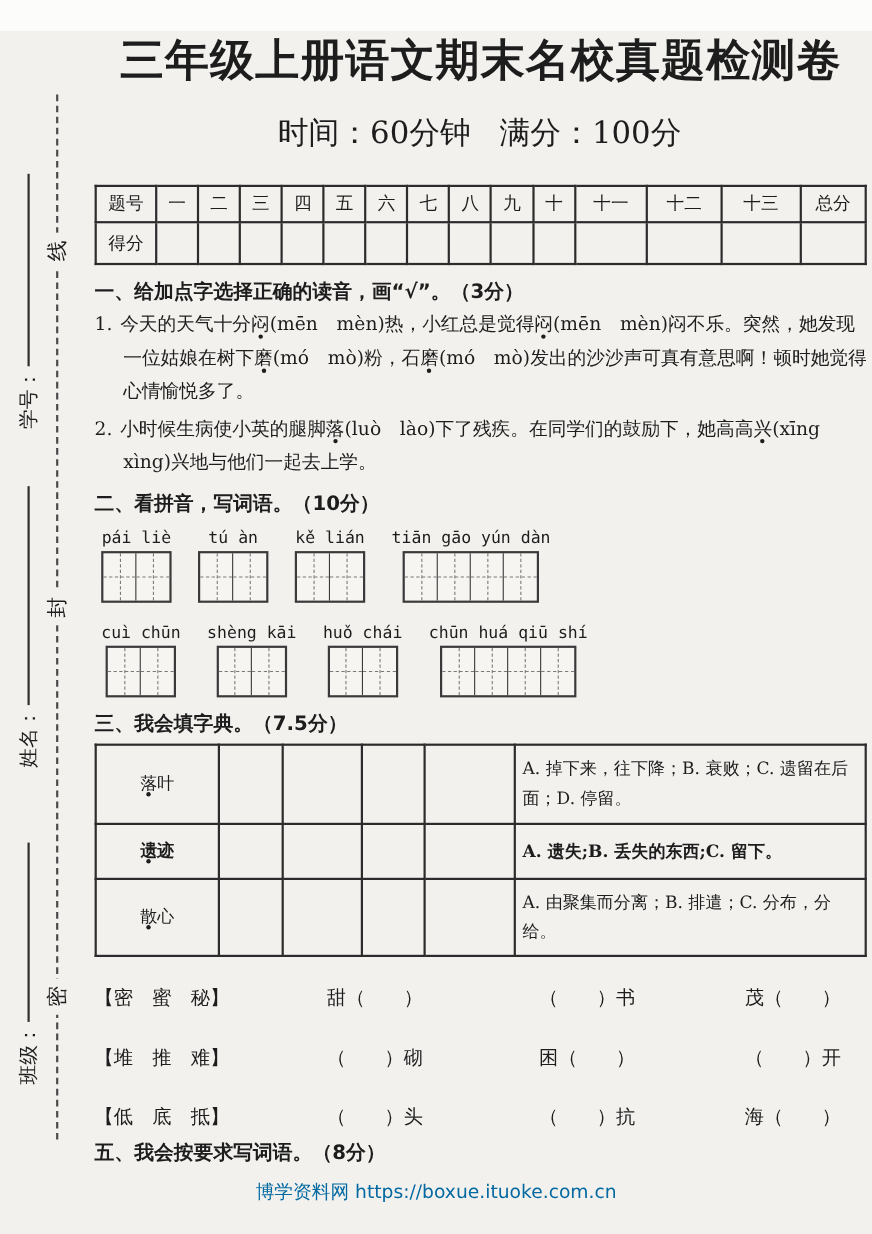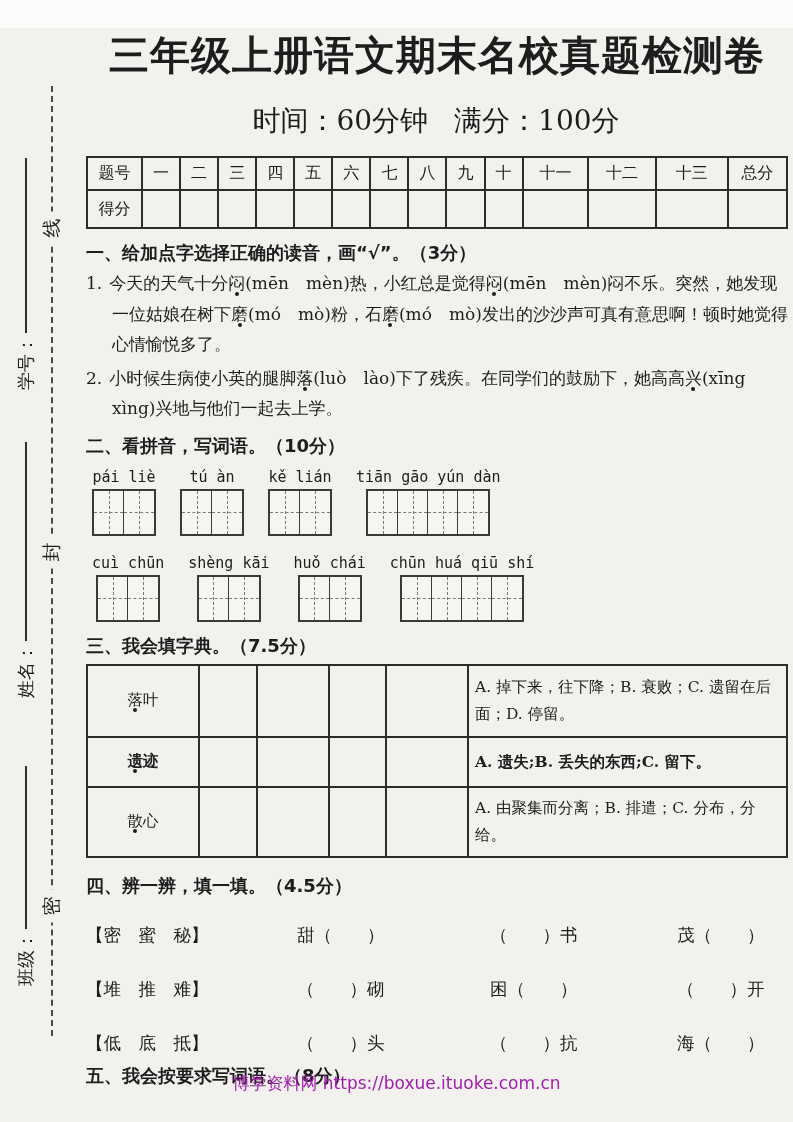--- a/index.html
+++ b/index.html
@@ -20,21 +20,21 @@
   .f-name{top:442px;height:256px;} .f-name .inner{width:256px;transform:rotate(-90deg) translateX(-256px);}
   .f-class{top:766px;height:220px;}.f-class .inner{width:220px;transform:rotate(-90deg) translateX(-220px);}
 
   
   .content{position:absolute;left:86px;top:0;width:702px;}
   .title{margin-top:28px;text-align:center;font-size:40px;font-weight:900;letter-spacing:1px;line-height:1.35;}
   .info{margin-top:20px;text-align:center;font-size:28px;padding-right:2px;}
   .info .gap{display:inline-block;width:26px;}
 
   table{border-collapse:collapse;}
-  .score-table{width:100%;margin-top:16px;table-layout:fixed;}
+  .score-table{width:100%;margin-top:28px;table-layout:fixed;}
   .score-table td{border:2px solid #2c2c2c;text-align:center;font-size:16px;height:31px;padding:0;}
   .score-table tr.score-row td{height:36px;}
 
   .sec-heading{font-size:18px;font-weight:bold;font-family:"DejaVu Sans","Liberation Sans",sans-serif;margin:0;}
   .h1{margin-top:12px;} .h2{margin-top:10px;} .h3{margin-top:12px;} .h4{margin-top:16px;} .h5{margin-top:4px;}
 
   .q-item{margin:3px 0 0 0;font-size:17px;line-height:1.8;padding-left:26px;text-indent:-26px;}
   .q-num{margin-right:7px;}
   .dot-char{position:relative;}
   .dot-char::after{content:"";position:absolute;left:50%;transform:translateX(-50%);bottom:-3px;
@@ -54,21 +54,21 @@
   .dict-table th,.dict-table td{border:2px solid #2c2c2c;font-size:15.5px;padding:4px 6px;}
   .dict-table th{font-weight:bold;font-size:16px;height:26px;font-family:"DejaVu Sans","Liberation Sans",sans-serif;}
   .word-cell{text-align:center;font-size:17.5px;}
   .opt-cell{line-height:1.75;text-align:left;}
   .dr1 td{height:62px;} .dr2 td{height:40px;font-weight:bold;} .dr3 td{height:60px;}
 
   .s4-row{display:flex;align-items:center;height:34px;font-size:17.5px;margin-top:20px;gap:47px;}
   .s4-label{width:164px;}
   .s4-i1{width:146px;} .s4-i2{width:140px;} .s4-i3{}
 
-  .footer{position:absolute;left:0;top:1072px;width:100%;text-align:center;font-size:17px;color:#a21caf;
+  .footer{position:absolute;left:0;top:1072px;width:100%;text-align:center;font-size:17px;color:#0369a1;
           font-family:"DejaVu Sans","Liberation Sans",sans-serif;}
 </style>
 </head>
 <body>
 
 <div class="page">
   <div class="top-band"></div>
 
   <div class="seal-line"></div>
   <div class="seal-char sc1">线</div>
@@ -258,21 +258,20 @@
         <td class="word-cell"><span class="dot-char">散</span><span>心</span></td>
         <td></td>
         <td></td>
         <td></td>
         <td></td>
         <td class="opt-cell">A. 由聚集而分离；B. 排遣；C. 分布，分给。</td>
       </tr>
     </tbody>
       </table>
 
-    <p class="sec-heading h4">四、辨一辨，填一填。（4.5分）</p>
     <div class="s4-row">
       <span class="s4-label">【密　蜜　秘】</span>
       <span class="s4-i1">甜（　　）</span>
       <span class="s4-i2">（　　）书</span>
       <span class="s4-i3">茂（　　）</span>
     </div>
     <div class="s4-row">
       <span class="s4-label">【堆　推　难】</span>
       <span class="s4-i1">（　　）砌</span>
       <span class="s4-i2">困（　　）</span>

